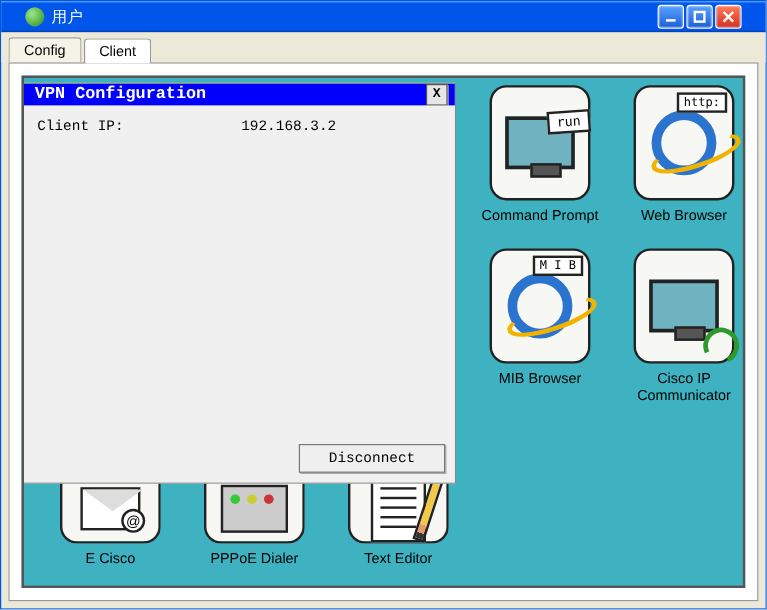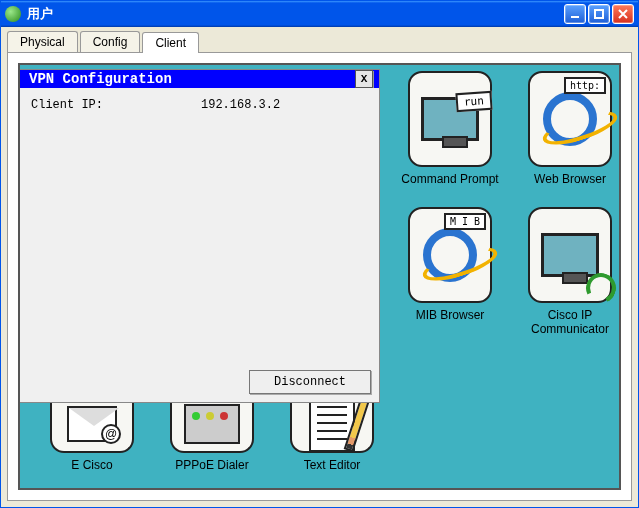--- a/index.html
+++ b/index.html
@@ -18,23 +18,23 @@
     border: 1px solid #0055ea;
     display: flex;
     flex-direction: column;
     background: #ece9d8;
   }
   .titlebar {
     height: 26px;
     background: linear-gradient(to bottom, #3a95ff 0%, #0055ea 8%, #0055ea 92%, #0039a6 100%);
     display: flex;
     align-items: center;
-    padding: 0 4px;
+    padding: 0 20px;
     color: #fff;
-    font-weight: bold;
+    font-weight: normal;
     font-size: 13px;
   }
   .titlebar .app-icon {
     width: 16px; height: 16px;
     background: radial-gradient(circle at 35% 35%, #9be88a, #2a8a1a);
     border-radius: 50%;
     margin-right: 6px;
   }
   .titlebar .title-text { flex: 1; }
   .win-btns { display: flex; gap: 2px; }
@@ -272,21 +272,20 @@
       </div>
       <div class="win-btn close-btn">
         <svg viewBox="0 0 12 12">
             <path d="M2 2 L10 10 M10 2 L2 10" stroke="#fff" stroke-width="2"></path>
           </svg>
       </div>
     </div>
   </div>
 
   <div class="tabs-row">
-    <div class="tab">Physical</div>
     <div class="tab">Config</div>
     <div class="tab active">Client</div>
   </div>
 
   <div class="tab-content-border">
     <div class="desktop-area">
 
       <div class="app-tile" style="left:372px; top:6px;">
         <div class="tile-icon">
           <div class="monitor">

